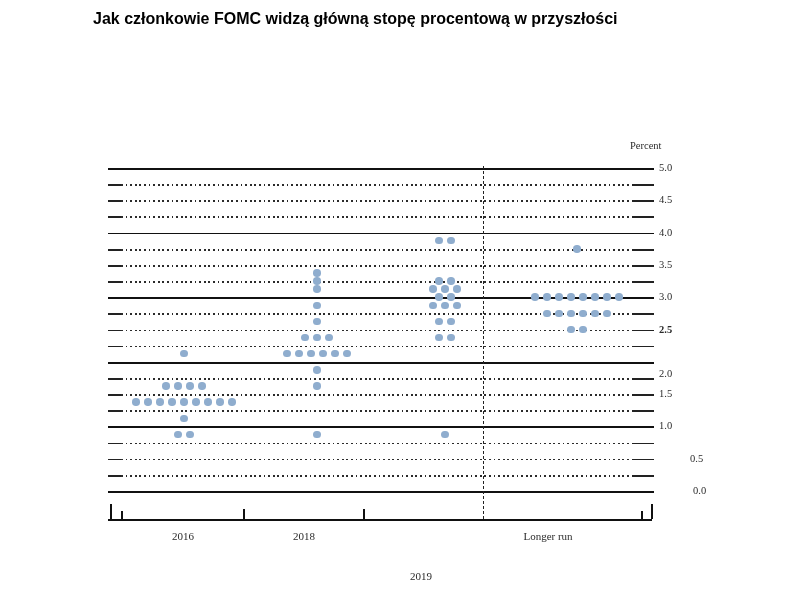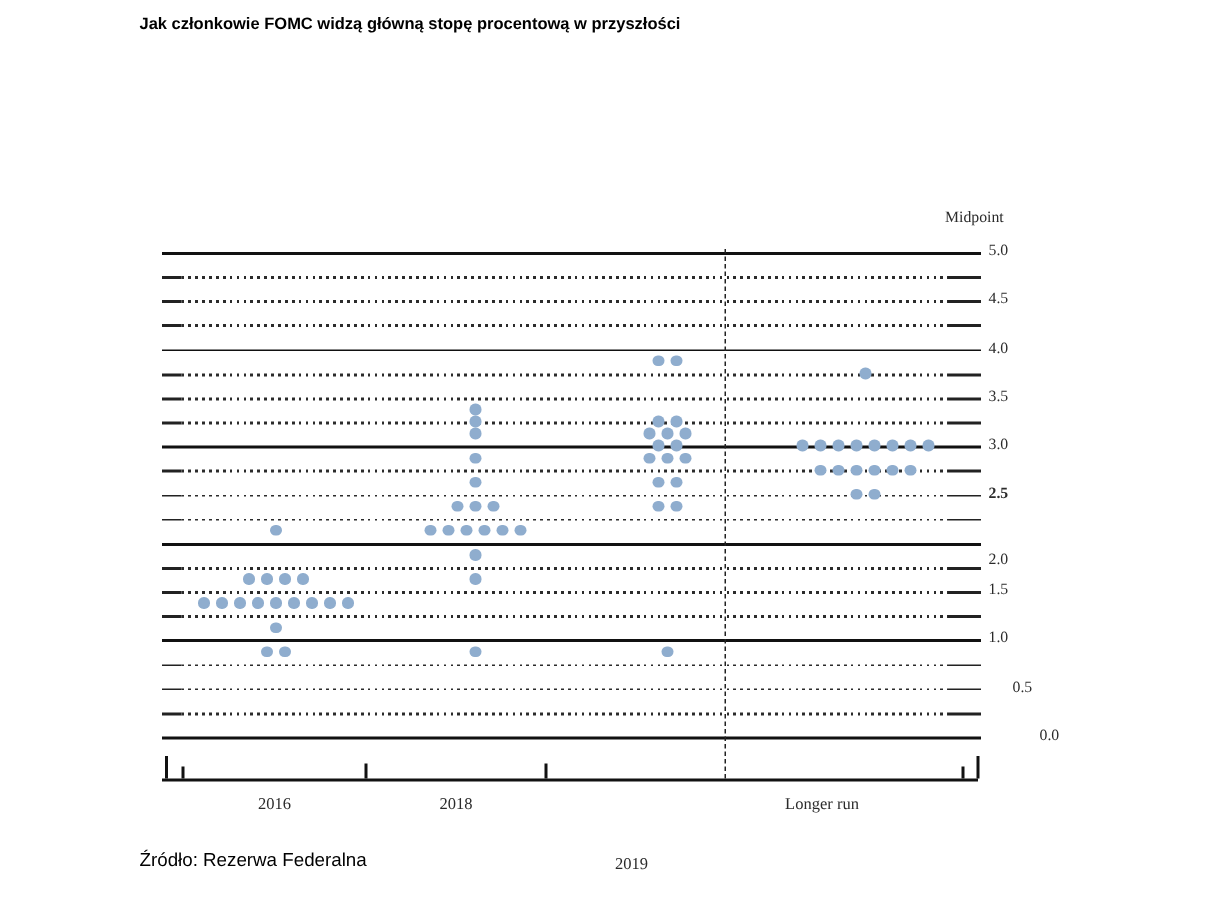--- a/index.html
+++ b/index.html
@@ -1,18 +1,18 @@
 <!DOCTYPE html>
 <html><head>
 <meta charset="utf-8">
 <style>
   html,body{margin:0;padding:0;background:#fff;}
   #page{position:relative;width:805px;height:598px;background:#ffffff;overflow:hidden;
         font-family:"Liberation Sans",sans-serif;}
-  .page-title{position:absolute;left:93px;top:10px;font-size:11px;font-weight:bold;color:#000;}
+  .page-title{position:absolute;left:93px;top:10px;font-size:16px;font-weight:bold;color:#000;}
   .fig-caption{position:absolute;left:100px;top:57px;width:582px;
                font-family:"Liberation Serif",serif;font-size:11.5px;line-height:15px;color:#2b2b2b;
                border-bottom:1.5px solid #2b2b2b;padding-bottom:4px;}
   .percent-label{position:absolute;left:630px;top:140px;font-family:"Liberation Serif",serif;
                  font-size:10.5px;color:#2b2b2b;}
   .source-note{position:absolute;left:93px;top:566px;font-size:12.5px;color:#000;}
   #chart{position:absolute;left:0;top:0;width:805px;height:598px;}
   .grid-solid{position:absolute;height:1.8px;background:#111;}
   .grid-dot{position:absolute;height:1.8px;
             background-image:repeating-linear-gradient(to right,#2b2b2b 0 1.8px,transparent 1.8px 4.6px);}
@@ -23,21 +23,21 @@
   .dot{position:absolute;width:7.5px;height:7.5px;border-radius:50%;}
   .axis-base{position:absolute;height:1.6px;background:#111;}
   .tick{position:absolute;width:1.6px;background:#111;}
   .vdash{position:absolute;width:0;border-left:1.6px dashed #222;}
 </style>
 </head>
 <body>
 
 <div id="page">
   <div class="page-title">Jak członkowie FOMC widzą główną stopę procentową w przyszłości</div>
-  <div class="percent-label">Midpoint</div>
+  <div class="percent-label">Percent</div>
   <div id="chart">
       <div class="grid-solid" style="left: 108px; top: 491px; width: 546px;"></div>
       <div class="grid-cap" style="left: 108px; top: 474.85px; width: 13px;"></div>
       <div class="grid-dot" style="left: 121px; top: 474.85px; width: 511px;"></div>
       <div class="grid-cap" style="left: 632px; top: 474.85px; width: 22px;"></div>
       <div class="grid-cap" style="left: 108px; top: 458.7px; width: 13px;"></div>
       <div class="grid-dot" style="left: 121px; top: 458.7px; width: 511px;"></div>
       <div class="grid-cap" style="left: 632px; top: 458.7px; width: 22px;"></div>
       <div class="grid-cap" style="left: 108px; top: 442.55px; width: 13px;"></div>
       <div class="grid-dot" style="left: 121px; top: 442.55px; width: 511px;"></div>
@@ -85,21 +85,21 @@
       <div class="grid-solid" style="left: 108px; top: 168px; width: 546px;"></div>
       <div class="ylab" style="left: 659px; top: 162px;">5.0</div>
       <div class="ylab" style="left: 659px; top: 194.3px;">4.5</div>
       <div class="ylab" style="left: 659px; top: 226.6px;">4.0</div>
       <div class="ylab" style="left: 659px; top: 258.9px;">3.5</div>
       <div class="ylab" style="left: 659px; top: 291.2px;">3.0</div>
       <div class="ylab" style="left: 659px; top: 323.5px; font-weight: bold;">2.5</div>
       <div class="ylab" style="left: 659px; top: 355.8px; margin-top: 12px;">2.0</div>
       <div class="ylab" style="left: 659px; top: 388.1px;">1.5</div>
       <div class="ylab" style="left: 659px; top: 420.4px;">1.0</div>
-      <div class="ylab" style="left: 675px; top: 452.7px;">0.5</div>
+      <div class="ylab" style="left: 690px; top: 452.7px;">0.5</div>
       <div class="ylab" style="left: 693px; top: 485px;">0.0</div>
       <div class="axis-base" style="left: 108px; top: 519px; width: 544px;"></div>
       <div class="tick" style="left: 110px; top: 504px; height: 15px;"></div>
       <div class="tick" style="left: 121px; top: 511px; height: 8px;"></div>
       <div class="tick" style="left: 243px; top: 509px; height: 10px;"></div>
       <div class="tick" style="left: 363px; top: 509px; height: 10px;"></div>
       <div class="tick" style="left: 641px; top: 511px; height: 8px;"></div>
       <div class="tick" style="left: 651px; top: 504px; height: 15px;"></div>
       <div class="vdash" style="left: 483px; top: 166px; height: 353px;"></div>
       <div class="xlab" style="left: 183px; top: 530px;">2016</div>
@@ -168,14 +168,13 @@
       <div class="dot" style="left: 615.25px; top: 293.45px; background: rgb(143, 173, 206);"></div>
       <div class="dot" style="left: 543.25px; top: 309.6px; background: rgb(143, 173, 206);"></div>
       <div class="dot" style="left: 555.25px; top: 309.6px; background: rgb(143, 173, 206);"></div>
       <div class="dot" style="left: 567.25px; top: 309.6px; background: rgb(143, 173, 206);"></div>
       <div class="dot" style="left: 579.25px; top: 309.6px; background: rgb(143, 173, 206);"></div>
       <div class="dot" style="left: 591.25px; top: 309.6px; background: rgb(143, 173, 206);"></div>
       <div class="dot" style="left: 603.25px; top: 309.6px; background: rgb(143, 173, 206);"></div>
       <div class="dot" style="left: 567.25px; top: 325.75px; background: rgb(143, 173, 206);"></div>
       <div class="dot" style="left: 579.25px; top: 325.75px; background: rgb(143, 173, 206);"></div>
     </div>
-  <div class="source-note">Źródło: Rezerwa Federalna</div>
 </div>
 
 </body></html>

